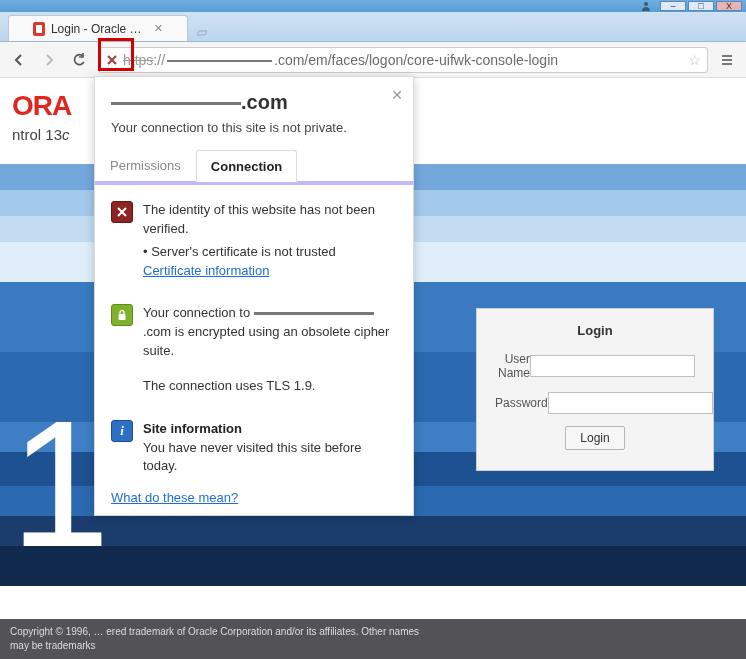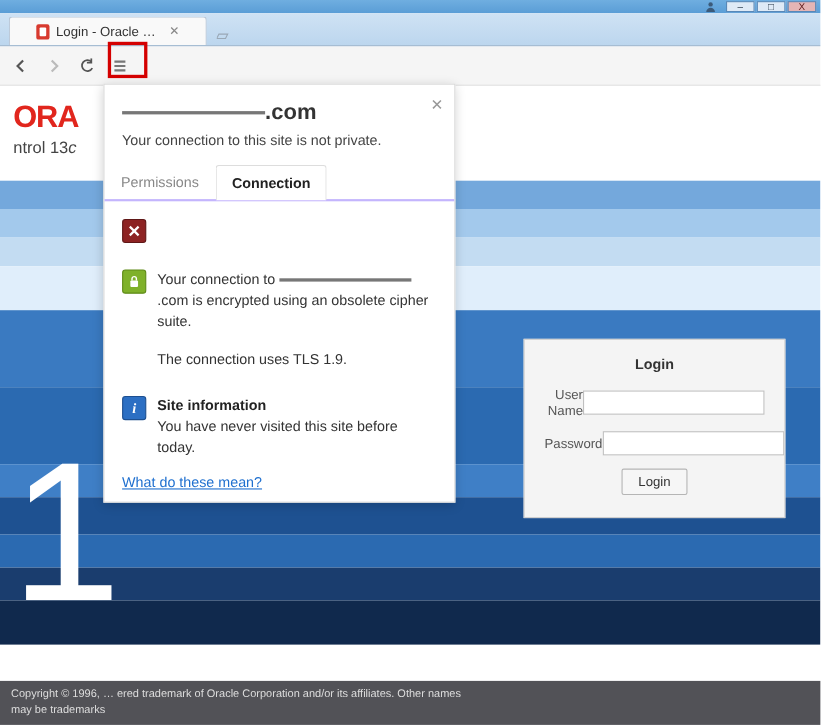--- a/index.html
+++ b/index.html
@@ -59,21 +59,21 @@
   .login-row label{ width:72px; text-align:right; color:#555; font-size:12px;}
   .login-row input{ flex:1; height:22px; border:1px solid #c0c0c0; background:#fff; padding:0 4px; font-size:12px;}
   .login-submit{ display:block; margin:4px auto 0; padding:4px 14px; background:#f6f6f6; border:1px solid #b5b5b5; border-radius:2px; font-size:12px; color:#333;}
 
   
   .popover{ position:absolute; left:94px; top:76px; width:320px; background:#fff; border:1px solid #d9d9d9; box-shadow:0 2px 10px rgba(0,0,0,.2); z-index:20; padding:14px 16px 8px; }
   .pop-close{ position:absolute; right:10px; top:10px; color:#999; font-size:14px;}
   .pop-host{ font-weight:bold; color:#333; font-size:20px; }
   .redact-span{ display:inline-block; height:3px; background:#777; width:130px; vertical-align:middle;}
   .pop-sub{ color:#444; margin-top:6px; font-size:13px;}
-  .pop-tabs{ display:flex; border-bottom:2px solid #c4b5fd; margin:14px -16px 0; }
+  .pop-tabs{ display:flex; border-bottom:4px solid #c4b5fd; margin:14px -16px 0; }
   .pop-tab{ padding:8px 14px; color:#888; font-size:13px; border:1px solid transparent; border-bottom:none; }
   .pop-tab.active{ color:#222; font-weight:bold; background:#fff; border-color:#ddd; border-radius:3px 3px 0 0; position:relative; top:1px;}
 
   .sec-block{ display:flex; gap:10px; margin-top:16px; }
   .sec-ico{ width:22px;height:22px; border-radius:3px; flex:none; display:flex;align-items:center;justify-content:center; color:#fff; font-weight:bold;}
   .ico-red{ background:#8d2323; border:1px solid #5f1717;}
   .ico-green{ background:#7fb12a; border:1px solid #5e8a17;}
   .ico-blue{ background:#2c6fc3; border:1px solid #1d4f90;}
   .sec-body{ flex:1; color:#333; font-size:13px; line-height:1.45;}
   .sec-body .bullet{ margin-top:4px;}
@@ -122,20 +122,31 @@
       <svg width="14" height="14" viewBox="0 0 14 14">
         <path d="M5 2l5 5-5 5" fill="none" stroke="#bbb" stroke-width="2"></path>
       </svg>
     </div>
   <div class="nav-btn enabled">
       <svg width="14" height="14" viewBox="0 0 14 14">
         <path d="M11 3a5 5 0 10.9 6" fill="none" stroke="#555" stroke-width="1.6"></path>
         <path d="M11 0v4H7" fill="none" stroke="#555" stroke-width="1.6"></path>
       </svg>
     </div>
+  <div class="url-field">
+    <span class="lock-x">
+        <svg width="12" height="12" viewBox="0 0 12 12">
+          <path d="M2 2l8 8M10 2l-8 8" stroke="#a93a3a" stroke-width="2"></path>
+        </svg>
+      </span>
+    <span class="url-text">
+      <span class="scheme">https</span>://<span class="redacted-url"></span><span class="host">.com/em/faces/logon/core-uifwk-console-login</span>
+    </span>
+    <span class="star">☆</span>
+  </div>
   <div class="menu-btn">
       <svg width="14" height="14" viewBox="0 0 14 14">
         <path d="M2 3h10M2 7h10M2 11h10" stroke="#777" stroke-width="2"></path>
       </svg>
     </div>
 </div>
 
 <div class="annot"></div>
 
 <div class="page">
@@ -189,20 +200,25 @@
     <div class="pop-tab">Permissions</div>
     <div class="pop-tab active">Connection</div>
   </div>
 
   <div class="sec-block">
     <div class="sec-ico ico-red">
         <svg width="12" height="12" viewBox="0 0 12 12">
           <path d="M2 2l8 8M10 2l-8 8" stroke="#fff" stroke-width="2"></path>
         </svg>
       </div>
+    <div class="sec-body">
+      <div>The identity of this website has not been verified.</div>
+      <div class="bullet"> • Server's certificate is not trusted</div>
+      <a href="#" class="link">Certificate information</a>
+    </div>
   </div>
 
   <div class="sec-block" style="margin-top:24px">
     <div class="sec-ico ico-green">
         <svg width="12" height="12" viewBox="0 0 12 12">
           <rect x="2.5" y="5" width="7" height="6" fill="#fff" rx="1"></rect>
           <path d="M4 5V3.5a2 2 0 014 0V5" fill="none" stroke="#fff" stroke-width="1.3"></path>
         </svg>
       </div>
     <div class="sec-body">

